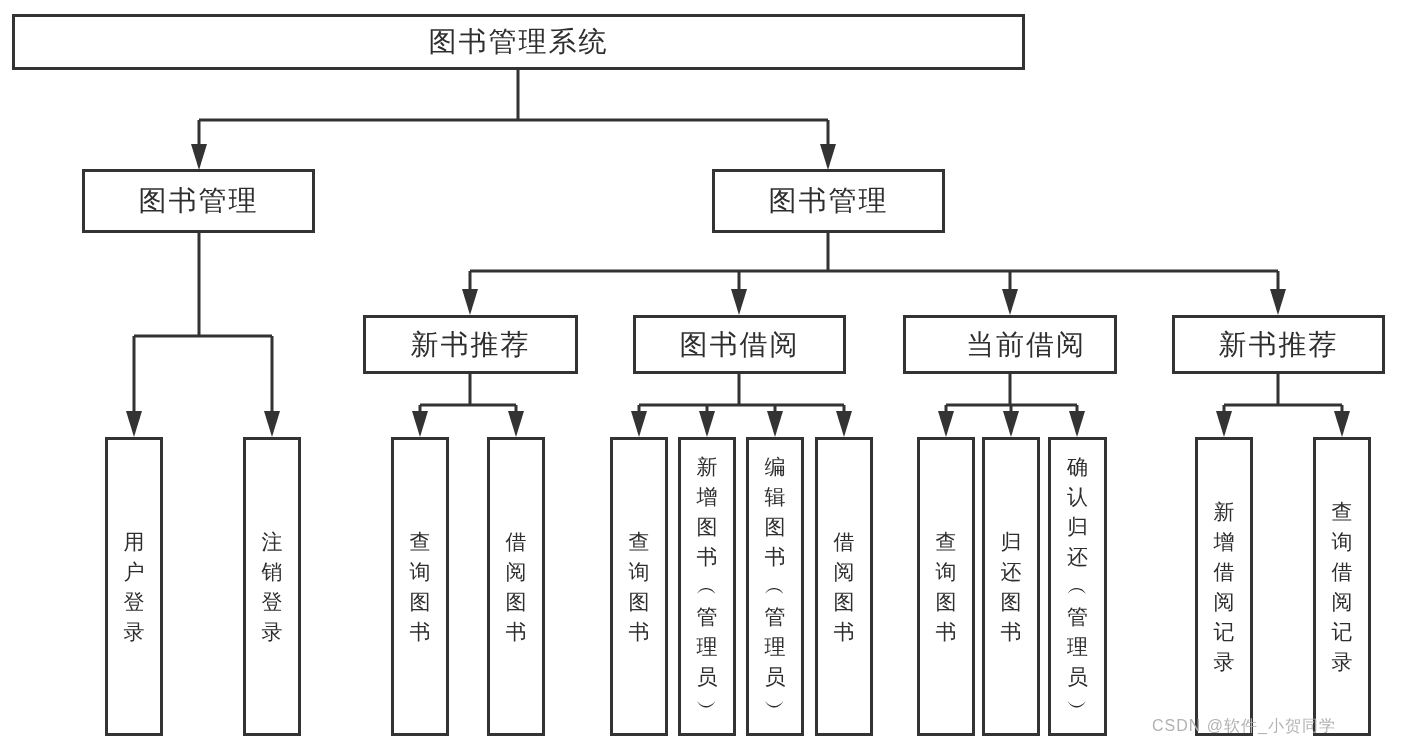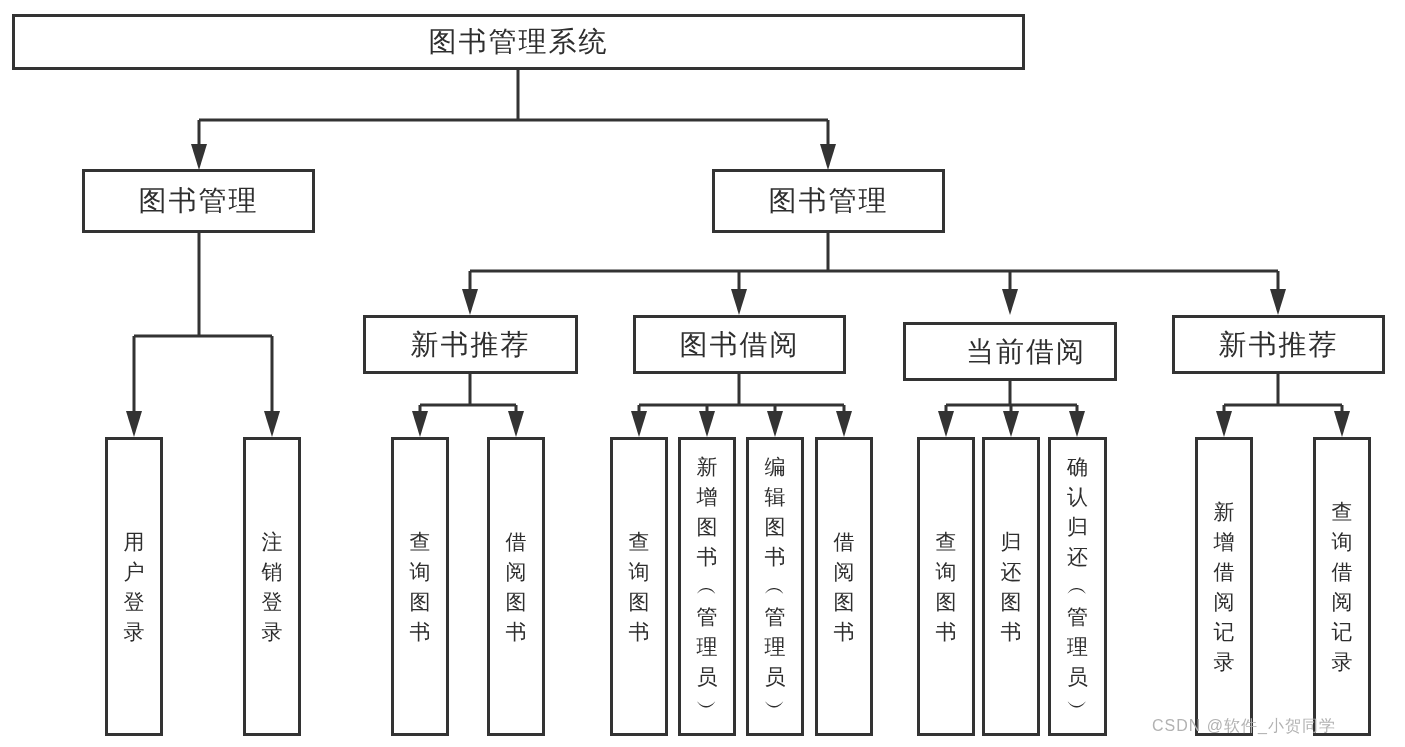--- a/index.html
+++ b/index.html
@@ -116,21 +116,21 @@
   <div class="box" style="left:712px; top:169px; width:233px; height:64px;">
     <span class="hlabel">图书管理</span>
   </div>
 
   <div class="box" style="left:363px; top:315px; width:215px; height:59px;">
     <span class="hlabel">新书推荐</span>
   </div>
   <div class="box" style="left:633px; top:315px; width:213px; height:59px;align-items:center;">
     <span class="hlabel">图书借阅</span>
   </div>
-  <div class="box" style="left:903px; top:322px; width:214px; height:59px;padding-left:32px;">
+  <div class="box" style="left:903px; top:315px; width:214px; height:59px;padding-left:32px;">
     <span class="hlabel">当前借阅</span>
   </div>
   <div class="box" style="left:1172px; top:315px; width:213px; height:59px;">
     <span class="hlabel">新书推荐</span>
   </div>
 
   <div class="box" style="left:105px; top:437px; width:58px; height:299px;">
     <div class="vtext">
         <span class="vchar">用</span>
         <span class="vchar">户</span>

